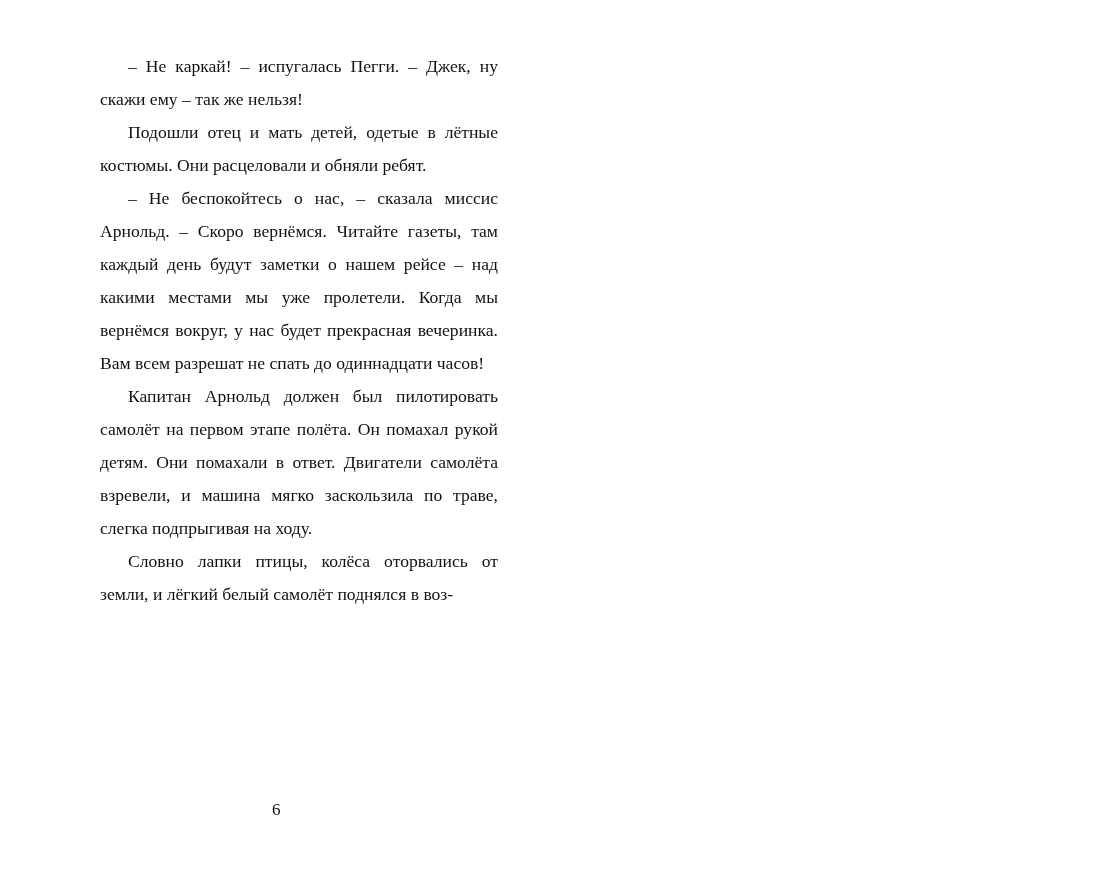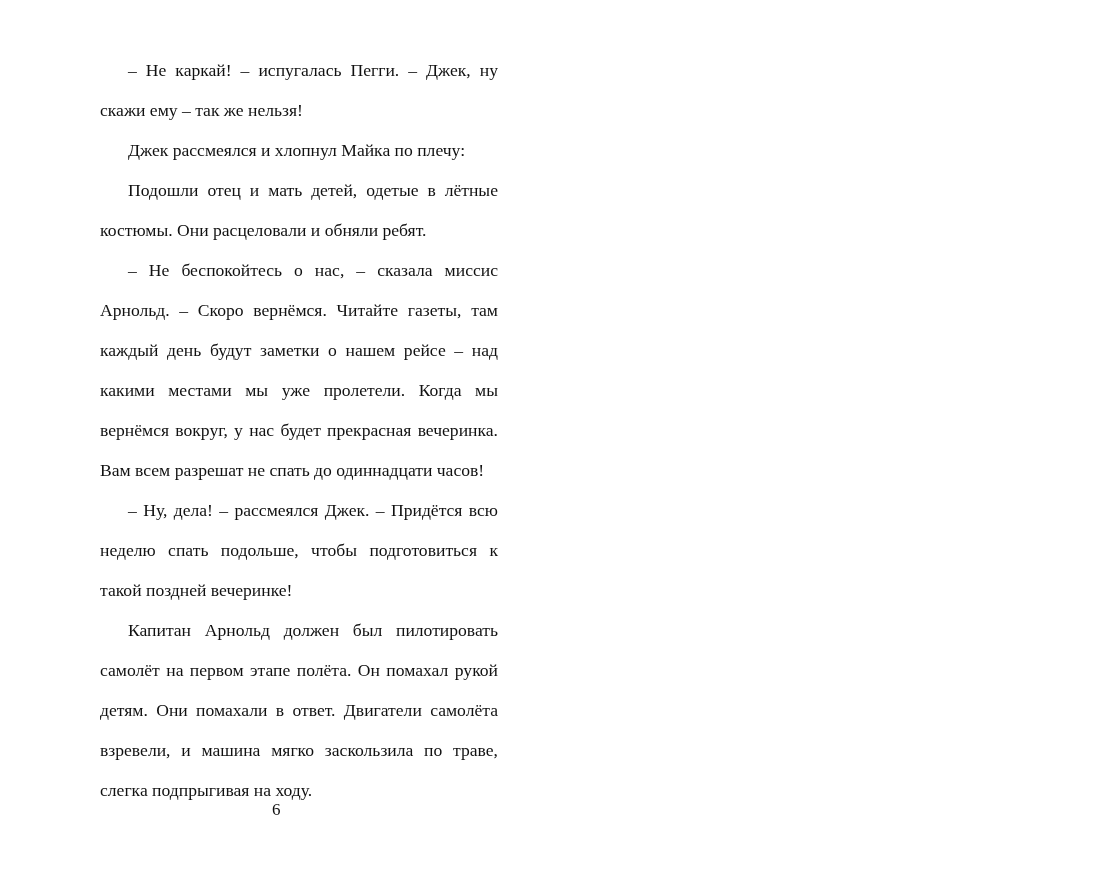--- a/index.html
+++ b/index.html
@@ -31,21 +31,21 @@
     height: 873px;
   }
   .page-left  { left: 0;   width: 550px; }
   .page-right { left: 550px; width: 550px; }
 
   .textblock {
     position: absolute;
     text-align: justify;
     text-justify: inter-word;
     font-size: 17.6px;
-    line-height: 40px;
+    line-height: 33px;
     hyphens: manual;
   }
   .textblock p {
     margin: 0;
     text-indent: 28px;
   }
 
   .textblock-left {
     left: 100px;
     top: 50px;
@@ -64,25 +64,24 @@
 </style>
 </head>
 <body>
 
 <div class="spread">
 
   <div class="page page-left">
 
     <div class="textblock textblock-left">
       <p>– Не каркай! – испугалась Пегги. – Джек, ну скажи ему – так же нельзя!</p>
-      <p>Джек рассмеялся и хлопнул Майка по плечу:</p>
       <p>Подошли отец и мать детей, одетые в лётные костюмы. Они расцеловали и обняли ребят.</p>
       <p>– Не беспокойтесь о нас, – сказала миссис Арнольд. – Скоро вернёмся. Читайте газеты, там каждый день будут заметки о нашем рейсе – над какими местами мы уже пролетели. Когда мы вернёмся вокруг, у нас будет прекрасная вечеринка. Вам всем разрешат не спать до одиннадцати часов!</p>
-      <p>– Ну, дела! – рассмеялся Джек. – Придётся всю неделю спать подольше, чтобы подготовиться к такой поздней вечеринке!</p>
       <p>Капитан Арнольд должен был пилотировать самолёт на первом этапе полёта. Он помахал рукой детям. Они помахали в ответ. Двигатели самолёта взревели, и машина мягко заскользила по траве, слегка подпрыгивая на ходу.</p>
+      <p>Словно лапки птицы, колёса оторвались от земли, и лёгкий белый самолёт поднялся в воз-</p>
     </div>
 
     <div class="folio folio-left">6</div>
   </div>
 
   <div class="page page-right">
 
     
     
 

